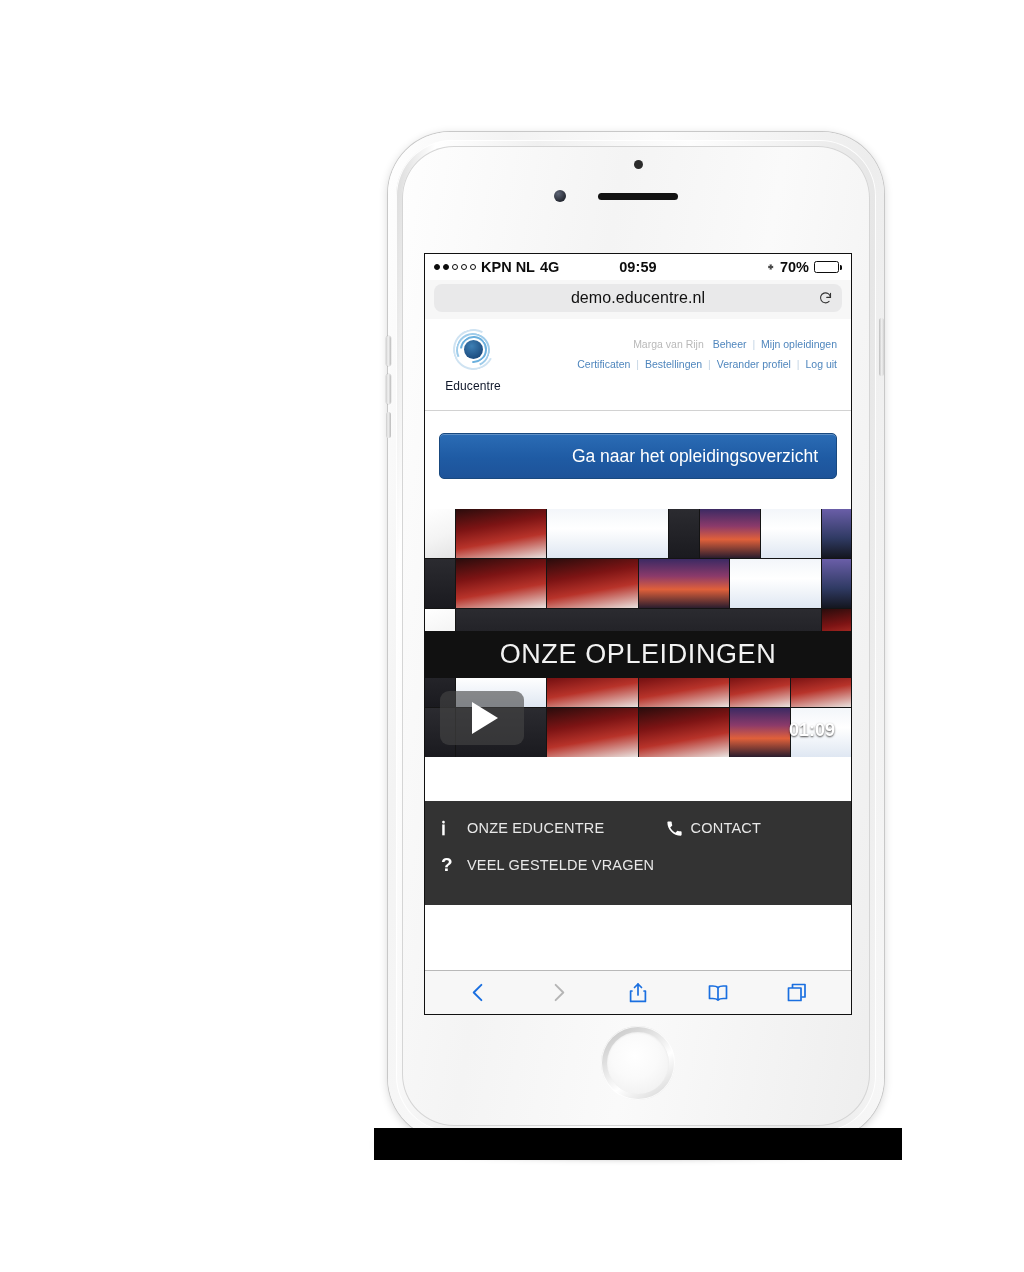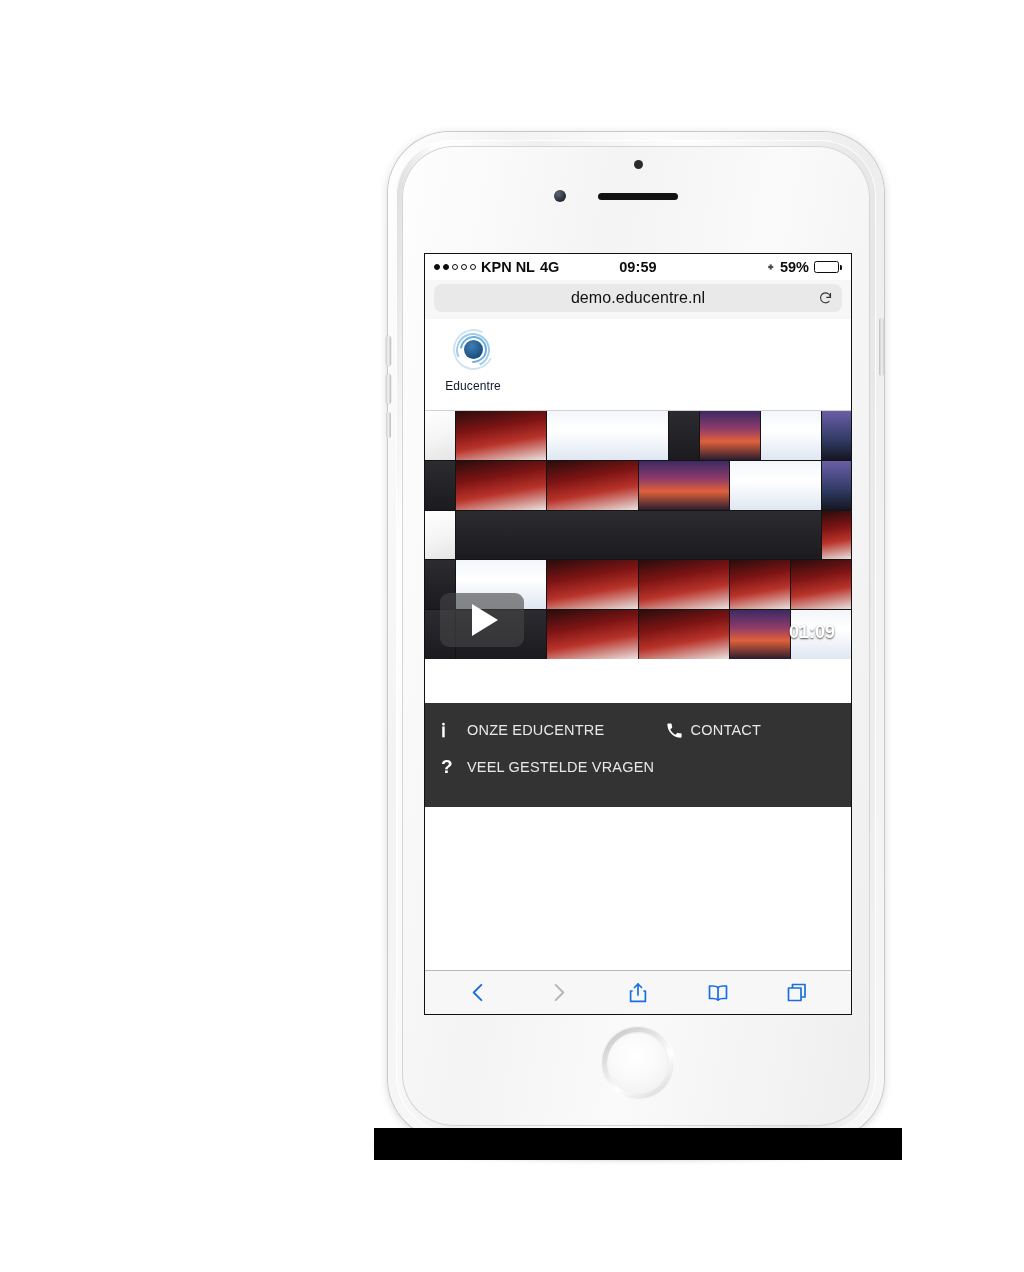--- a/index.html
+++ b/index.html
@@ -192,21 +192,21 @@
           <span class="dot"></span>
             <span class="dot"></span>
             <span class="dot"></span>
         </span>
         <span>KPN NL</span>
         <span>4G</span>
       </div>
       <div class="sb-center">09:59</div>
       <div class="sb-right">
         <span class="bt-icon">᛭</span>
-        <span>59%</span>
+        <span>70%</span>
         <span class="battery">
           <span class="batt-body"><span class="batt-fill" style="width:78%"></span></span>
           <span class="batt-nub"></span>
         </span>
       </div>
     </div>
 
     <div class="urlbar-wrap">
       <div class="urlbar">
         <span class="url" title="demo.educentre.nl">demo.educentre.nl</span>
@@ -222,22 +222,42 @@
     <div class="site-header">
       <div class="logo">
         <div class="logo-mark">
           <span class="ring r1"></span>
             <span class="ring r2"></span>
           <span class="ring r3"></span>
             <span class="ring r4"></span>
         </div>
         <div class="logo-text">Educentre</div>
       </div>
-    </div>
-
+      <div class="header-nav">
+        <div class="nav-row">
+          <span class="username">Marga van Rijn</span>
+          <a href="#">Beheer</a>
+          <span class="nav-sep">|</span>
+          <a href="#">Mijn opleidingen</a>
+        </div>
+        <div class="nav-row">
+          <a href="#">Certificaten</a>
+          <span class="nav-sep">|</span>
+          <a href="#">Bestellingen</a>
+          <span class="nav-sep">|</span>
+          <a href="#">Verander profiel</a>
+          <span class="nav-sep">|</span>
+          <a href="#">Log uit</a>
+        </div>
+      </div>
+    </div>
+
+    <div class="cta-wrap">
+      <div class="cta-btn">Ga naar het opleidingsoverzicht</div>
+    </div>
 
     <div class="video">
       <div class="mosaic">
         <div class="t slide" style="grid-area:1/1/3/2"></div>
         <div class="t pres" style="grid-area:1/2/3/5"></div>
         <div class="t ui" style="grid-area:1/5/3/9"></div>
         <div class="t dark" style="grid-area:1/9/3/10"></div>
         <div class="t sunset" style="grid-area:1/10/3/12"></div>
         <div class="t ui" style="grid-area:1/12/3/14"></div>
         <div class="t sky" style="grid-area:1/14/3/15"></div>
@@ -261,20 +281,23 @@
         <div class="t pres" style="grid-area:7/13/9/15"></div>
 
         <div class="t dark" style="grid-area:9/1/11/2"></div>
         <div class="t dark" style="grid-area:9/2/11/5"></div>
         <div class="t pres" style="grid-area:9/5/11/8"></div>
         <div class="t pres" style="grid-area:9/8/11/11"></div>
         <div class="t sunset" style="grid-area:9/11/11/13"></div>
         <div class="t ui" style="grid-area:9/13/11/15"></div>
       </div>
 
+      <div class="banner">
+        <span>ONZE OPLEIDINGEN</span>
+      </div>
 
       <div class="play">
         <span class="play-tri"></span>
       </div>
       <div class="duration">01:09</div>
     </div>
 
     <div class="after-video"></div>
 
     <div class="site-footer">

